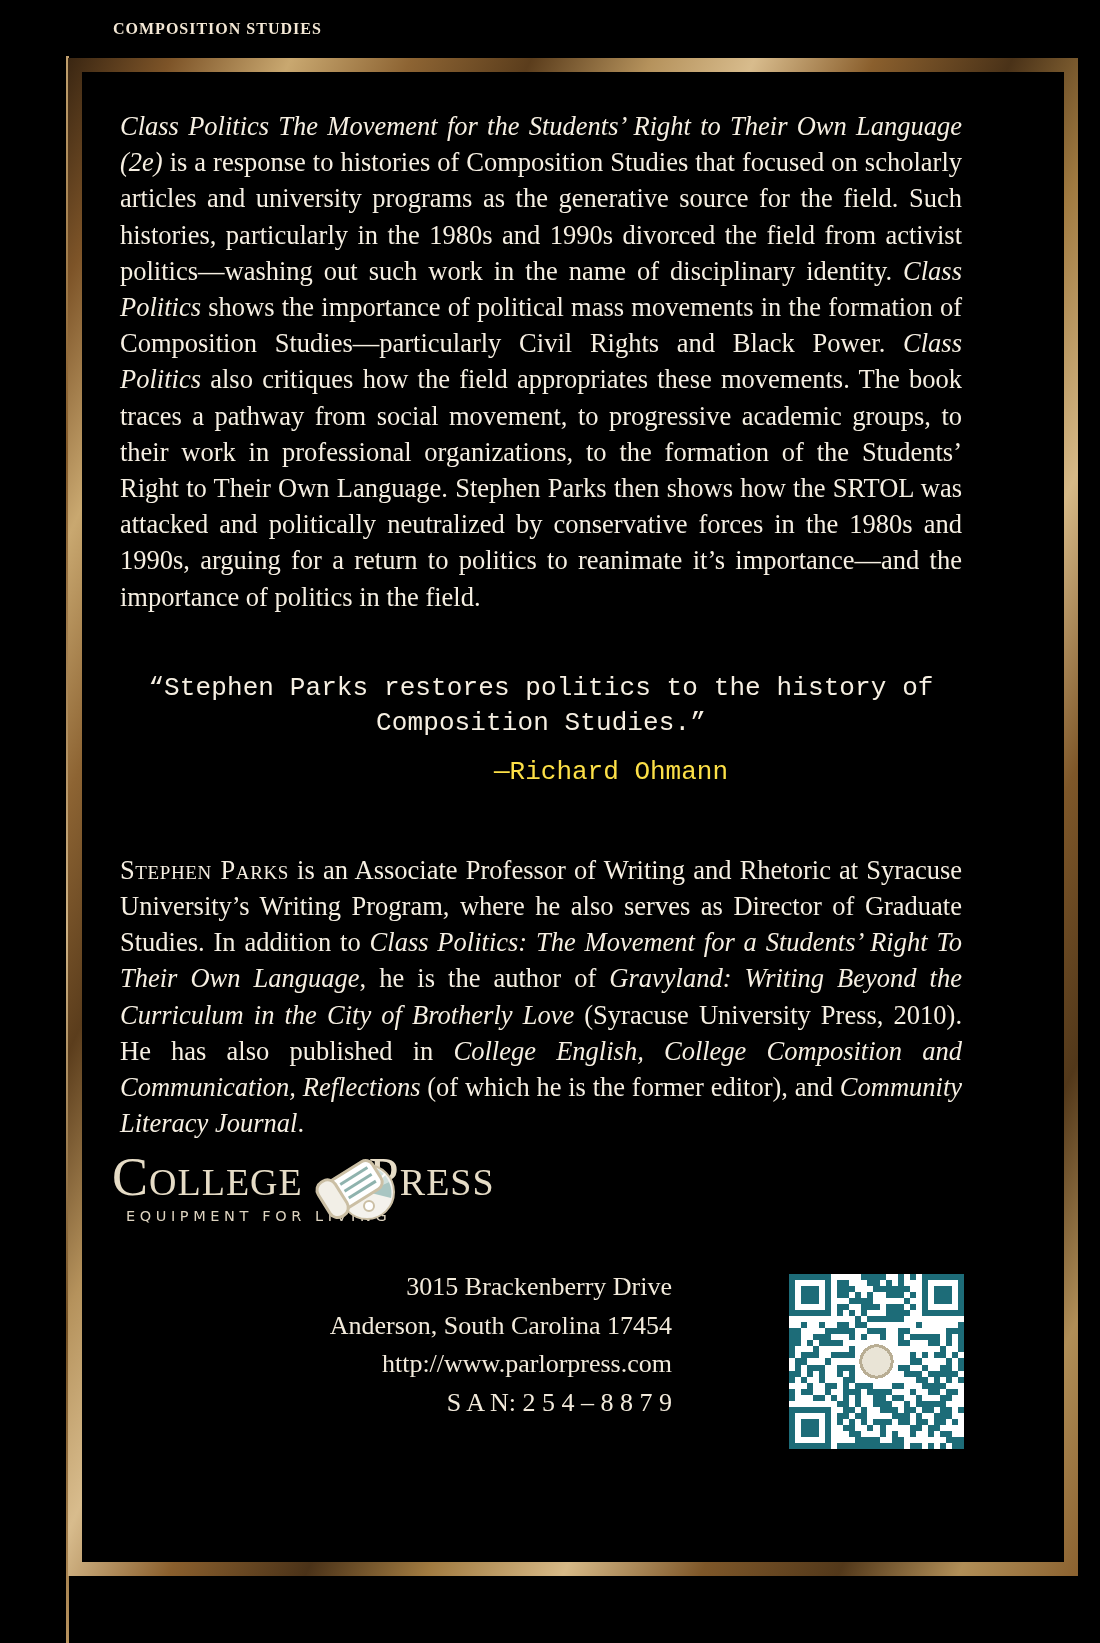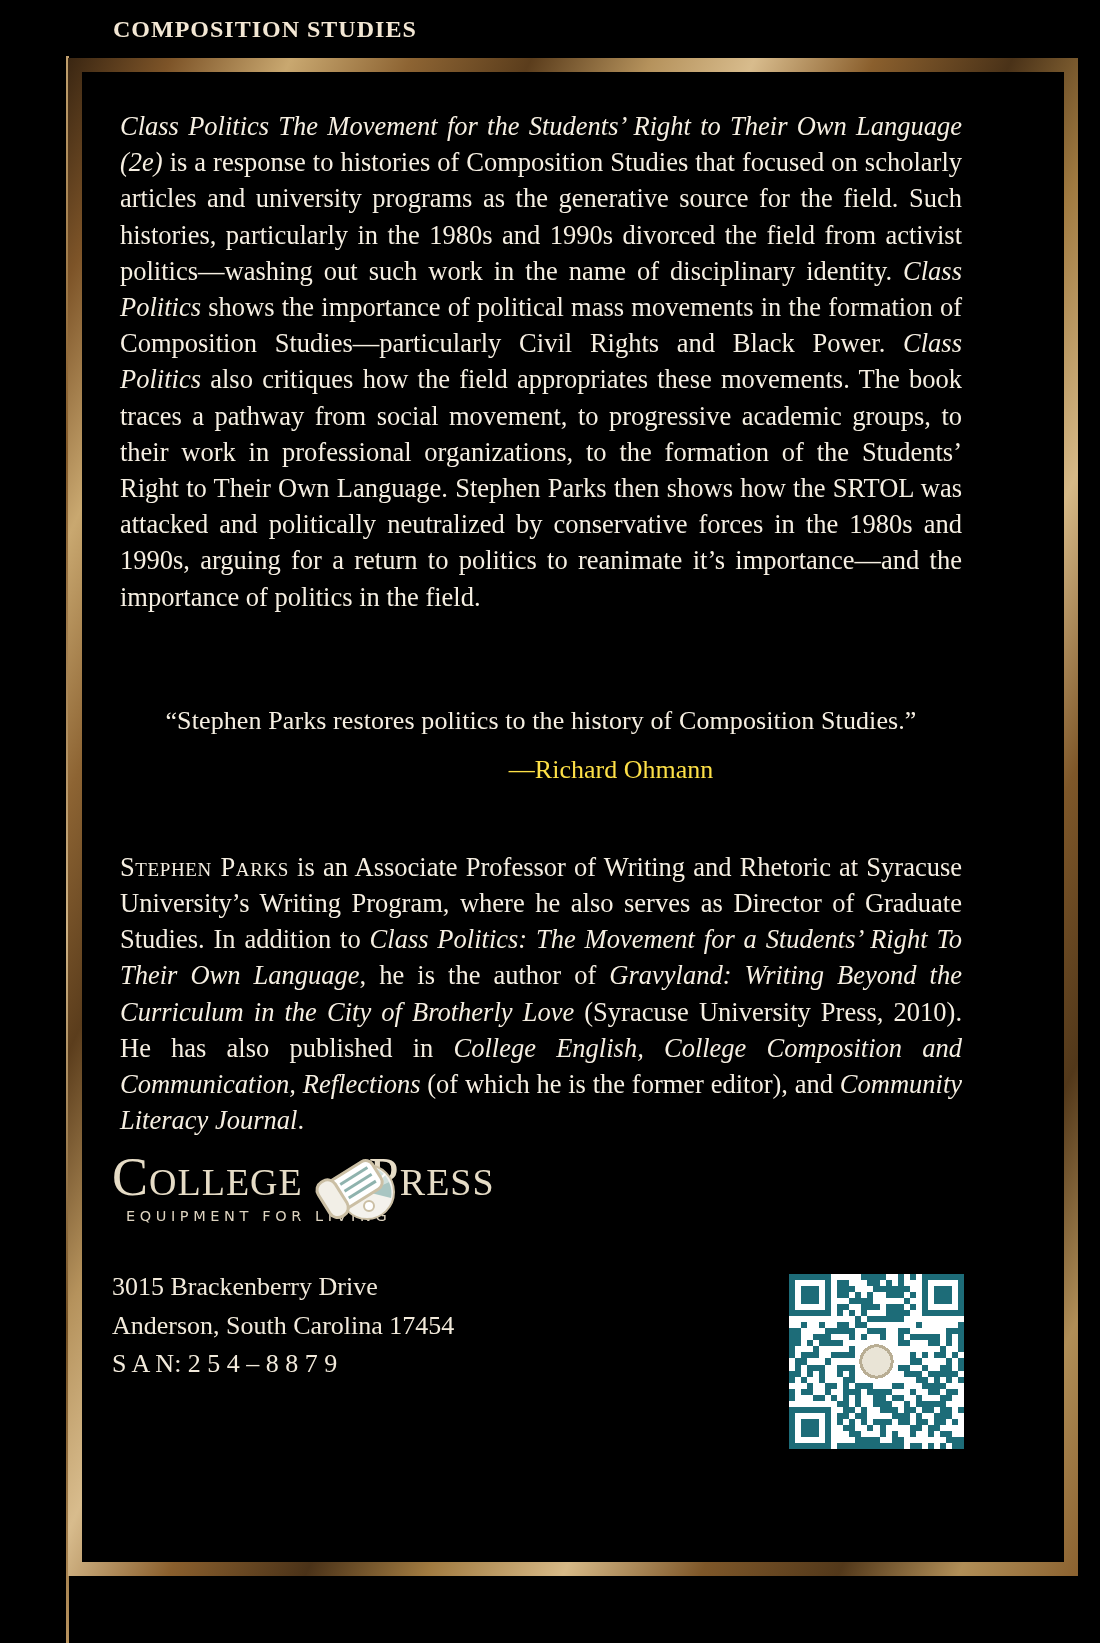--- a/index.html
+++ b/index.html
@@ -31,21 +31,21 @@
     top: 0;
     width: 1100px;
     height: 58px;
     background: #000000;
     display: flex;
     align-items: center;
   }
   .series-title {
     margin-left: 113px;
     font-family: "Liberation Serif", "DejaVu Serif", serif;
-    font-size: 24px;
+    font-size: 16px;
     letter-spacing: 1.0px;
     color: #f3e7d4;
     font-variant: small-caps;
     font-weight: 600;
   }
 
   
   .spine-strip {
     position: absolute;
     left: 0;
@@ -108,22 +108,23 @@
     hyphens: none;
   }
   p.blurb { text-align-last: left; }
   .it { font-style: italic; }
   .smallcaps {
     font-variant: small-caps;
     letter-spacing: .6px;
   }
 
   .quote-block {
-    margin-top: 88px;
+    margin-top: 56px;
     text-align: center;
+    font-family: Liberation Mono, monospace;
   }
   .quote-line {
     font-size: 26px;
     line-height: 35px;
     color: #f6efe2;
     letter-spacing: .1px;
   }
   .quote-attrib {
     margin-top: 14px;
     font-size: 26px;
@@ -175,20 +176,21 @@
     left: 112px;
     top: 1268px;
     width: 560px;
   }
   .address div {
     font-size: 26px;
     line-height: 38.5px;
     color: #f2eadb;
     font-family: "Liberation Serif", "DejaVu Serif", serif;
     white-space: pre;
+    text-align: right;
   }
 
   
   .qr-wrap {
     position: absolute;
     left: 789px;
     top: 1274px;
     width: 175px;
     height: 175px;
     background: #ffffff;
@@ -247,20 +249,21 @@
           <line x1="34" y1="54" x2="66" y2="54" stroke="#8fb3ae" stroke-width="3"></line>
         </g>
         <circle cx="60" cy="66" r="5" fill="#ffffff" stroke="#cbbfa4" stroke-width="2"></circle>
       </svg>
     </div>
   </div>
 
   <div class="address">
     <div>3015 Brackenberry Drive</div>
     <div>Anderson, South Carolina 17454</div>
+    <div>http://www.parlorpress.com</div>
     <div>S A N: 2 5 4 – 8 8 7 9</div>
   </div>
 
   <div class="qr-wrap">
     <svg id="qrsvg" width="175" height="175" viewBox="0 0 29 29" shape-rendering="crispEdges" aria-hidden="true">
         <rect x="0" y="0" width="29" height="29" fill="#ffffff"></rect>
         <rect x="0" y="0" width="1" height="1" fill="#1d6c78"></rect>
         <rect x="1" y="0" width="1" height="1" fill="#1d6c78"></rect>
         <rect x="2" y="0" width="1" height="1" fill="#1d6c78"></rect>
         <rect x="3" y="0" width="1" height="1" fill="#1d6c78"></rect>

